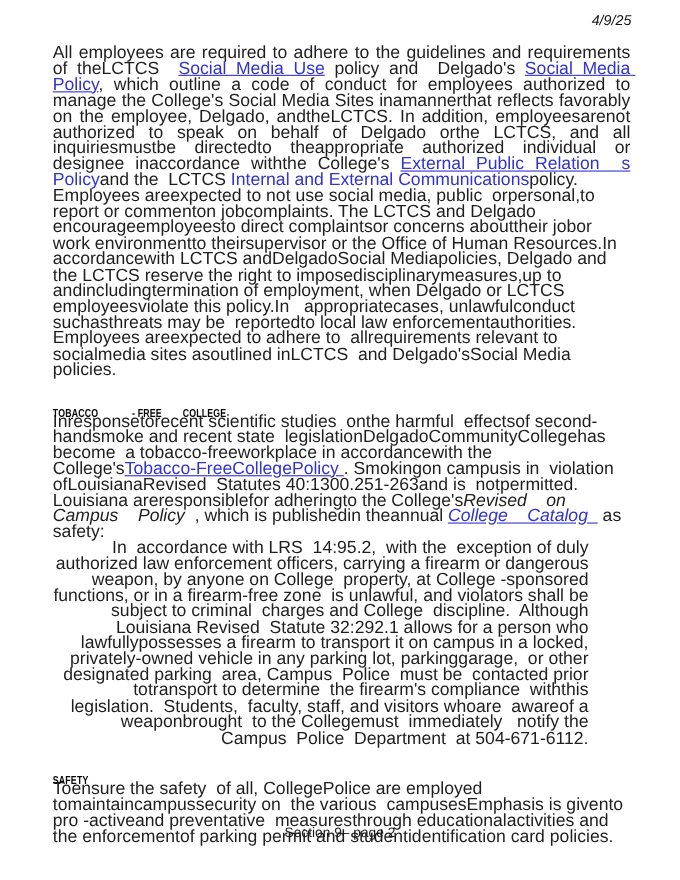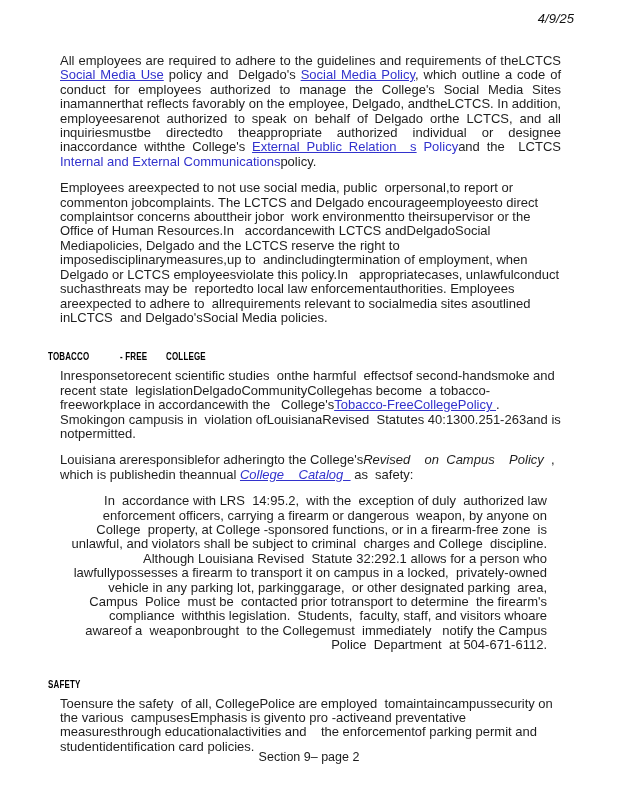--- a/index.html
+++ b/index.html
@@ -16,21 +16,21 @@
     position:absolute;top:11px;right:44px;
     font-size:13px;font-style:italic;color:#111;
   }
   .content{position:absolute;top:42px;left:48px;width:525px;}
   .shead{margin:0;line-height:11px;height:11px;}
   .shead .condensed{
     display:inline-block;transform:scaleX(0.76);transform-origin:0 50%;
     font-weight:bold;font-size:10.5px;color:#000;white-space:pre;letter-spacing:0.2px;
   }
   p.body{
-    margin:12px;font-size:13px;line-height:14.4px;color:var(--ink);
+    margin:0;font-size:16px;line-height:14.4px;color:var(--ink);
   }
   .just{text-align:justify;}
   .mt-p1{margin-top:17px;}
   .mt-p{margin-top:13px;}
   .mt-h{margin-top:21px;}
   .quote{
     margin:14px 0 0 38px;width:487px;
     font-size:11.2px;line-height:13.6px;color:#252525;text-align:right;
   }
   .footer{

